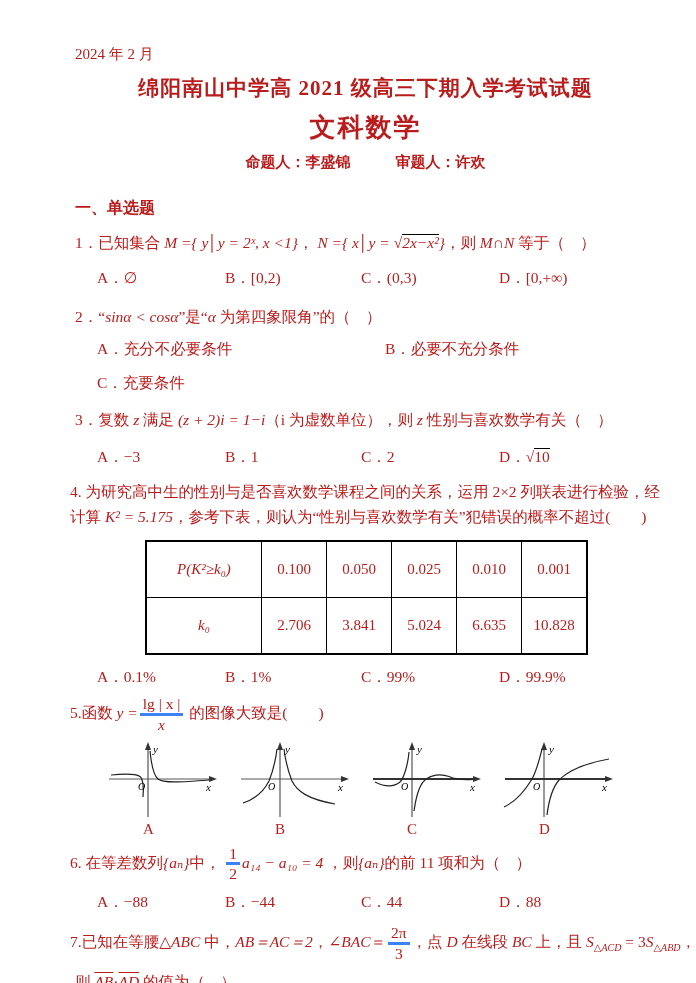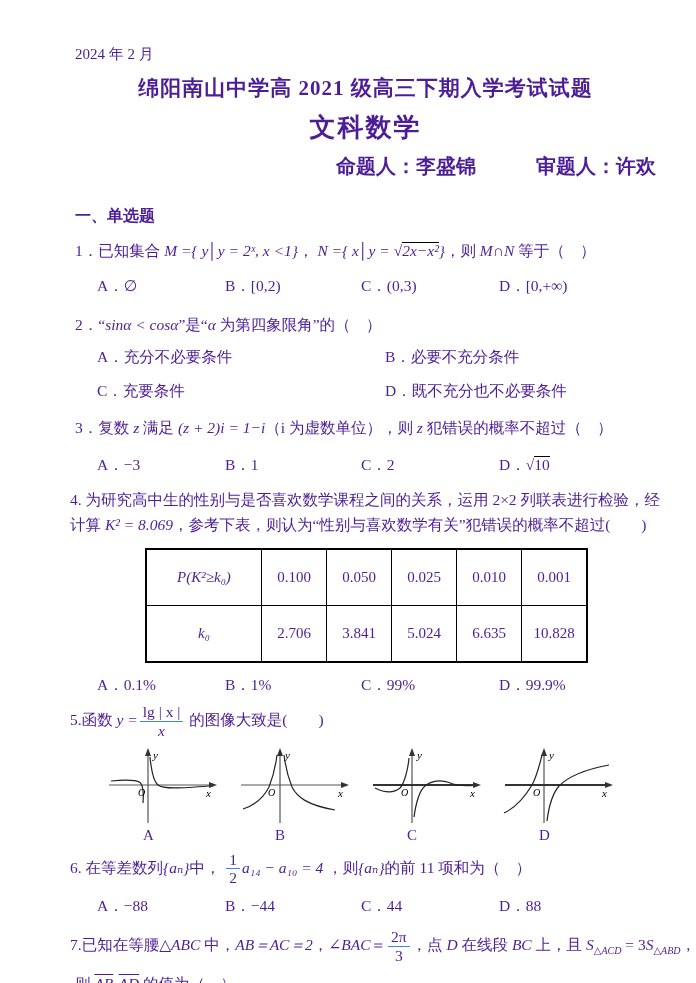--- a/index.html
+++ b/index.html
@@ -1,42 +1,42 @@
 <!DOCTYPE html>
 <html><head>
 <meta charset="utf-8">
 <style>
   html,body{margin:0;padding:0;background:#e8e8e8;}
   .page{
     position:relative;
     width:696px;height:983px;
     margin:0 auto;
     background:#ffffff;
-    color:#4c1d95;
+    color:#b91c1c;
     font-family:"Liberation Serif","DejaVu Serif",serif;
     font-size:15.5px;
     box-sizing:border-box;
     padding:45px 40px 0 75px;
     overflow:hidden;
   }
   .date{font-size:15px;}
   .title{font-weight:bold;font-size:21px;text-align:center;margin-top:10px;letter-spacing:1px;}
   .subtitle{font-weight:bold;font-size:26px;text-align:center;margin-top:8px;letter-spacing:2px;}
-  .authors{font-weight:bold;font-size:20px;text-align:right;margin-top:8px;}
+  .authors{font-weight:bold;font-size:15px;text-align:center;margin-top:8px;}
   .section-title{font-weight:bold;font-size:16px;margin-top:26px;}
   .stem{margin-top:14px;white-space:nowrap;}
   .math{font-style:italic;}
   .opts{display:grid;grid-template-columns:128px 136px 138px auto;padding-left:22px;margin-top:14px;}
   .opts2{display:grid;grid-template-columns:288px auto;padding-left:22px;margin-top:11px;}
   .opt{white-space:nowrap;}
   .sqrt{white-space:nowrap;}
   .sqrt::before{content:"√";}
   .sqrt .rad{display:inline-block;border-top:1px solid #000;line-height:1.05;}
   .frac{display:inline-block;vertical-align:middle;text-align:center;line-height:1.02;margin:0 2px;}
-  .frac .num{display:block;padding:0 3px 1px 3px;border-bottom:1px solid #3b82f6;}
+  .frac .num{display:block;padding:0 3px 1px 3px;border-bottom:3px solid #3b82f6;}
   .frac .den{display:block;padding-top:1px;}
   .vec{font-style:italic;text-decoration:overline;}
   sub{font-size:10px;}
   .ktable{border-collapse:collapse;border:2px solid #000;margin:12px 0 0 70px;}
   .ktable td{border:1px solid #000;text-align:center;height:25px;font-size:15px;padding:15px 4px;}
   .ktable td.c0{width:106px;}
   .ktable td.cv{width:56px;}
   .graph-row{display:flex;gap:10px;margin:6px 0 0 28px;}
   .graph-box{width:122px;}
   .graph-label{width:122px;padding-left:40px;box-sizing:border-box;font-size:15px;margin-top:-4px;}
@@ -67,36 +67,35 @@
 
   <div class="stem" style="margin-top:18px;">
     <span>2．“</span><span class="math">sinα &lt; cosα</span><span>”是“</span><span class="math">α</span><span> 为第四象限角”的（　）</span>
   </div>
   <div class="opts2">
     <span class="opt">A．充分不必要条件</span>
     <span class="opt">B．必要不充分条件</span>
   </div>
   <div class="opts2" style="margin-top:13px;">
     <span class="opt">C．充要条件</span>
-    <span class="opt">D．既不充分也不必要条件</span>
   </div>
 
   <div class="stem" style="margin-top:16px;">
-    <span>3．复数 </span><span class="math">z</span><span> 满足 </span><span class="math">(z + 2)i = 1−i</span><span>（i 为虚数单位），则 </span><span class="math">z</span><span> 犯错误的概率不超过（　）</span>
+    <span>3．复数 </span><span class="math">z</span><span> 满足 </span><span class="math">(z + 2)i = 1−i</span><span>（i 为虚数单位），则 </span><span class="math">z</span><span> 性别与喜欢数学有关（　）</span>
   </div>
   <div class="opts" style="margin-top:16px;">
     <span class="opt"><span>A．</span><span>−3</span></span>
     <span class="opt"><span>B．</span><span>1</span></span>
     <span class="opt"><span>C．</span><span>2</span></span>
     <span class="opt"><span>D．</span><span class="sqrt"><span class="rad">10</span></span></span>
   </div>
 
   <div class="stem" style="margin-left:-5px;">4. 为研究高中生的性别与是否喜欢数学课程之间的关系，运用 2×2 列联表进行检验，经</div>
   <div class="stem" style="margin-top:4px;margin-left:-5px;">
-    <span>计算 </span><span class="math">K² = 8.069</span><span>，参考下表，则认为“性别与喜欢数学有关”犯错误的概率不超过(　　)</span>
+    <span>计算 </span><span class="math">K² = 5.175</span><span>，参考下表，则认为“性别与喜欢数学有关”犯错误的概率不超过(　　)</span>
   </div>
   <table class="ktable">
     <tbody>
         <tr>
       <td class="c0 math">P(K²≥k₀)</td>
       <td class="cv">0.100</td>
       <td class="cv">0.050</td>
       <td class="cv">0.025</td>
       <td class="cv">0.010</td>
       <td class="cv">0.001</td>

